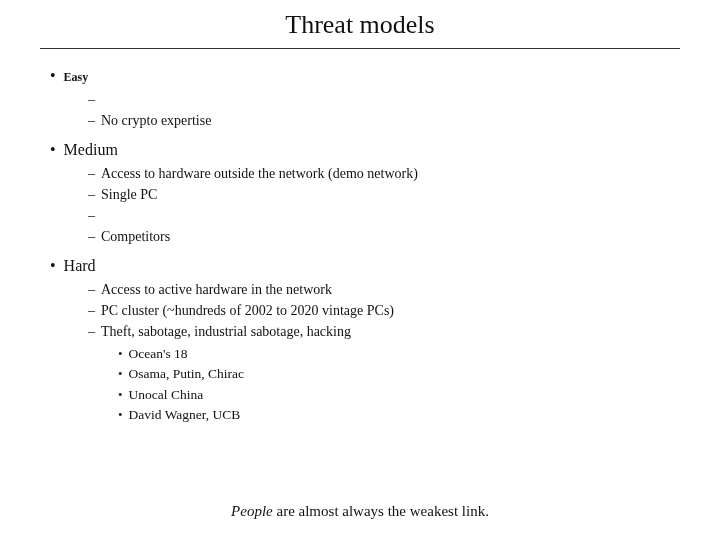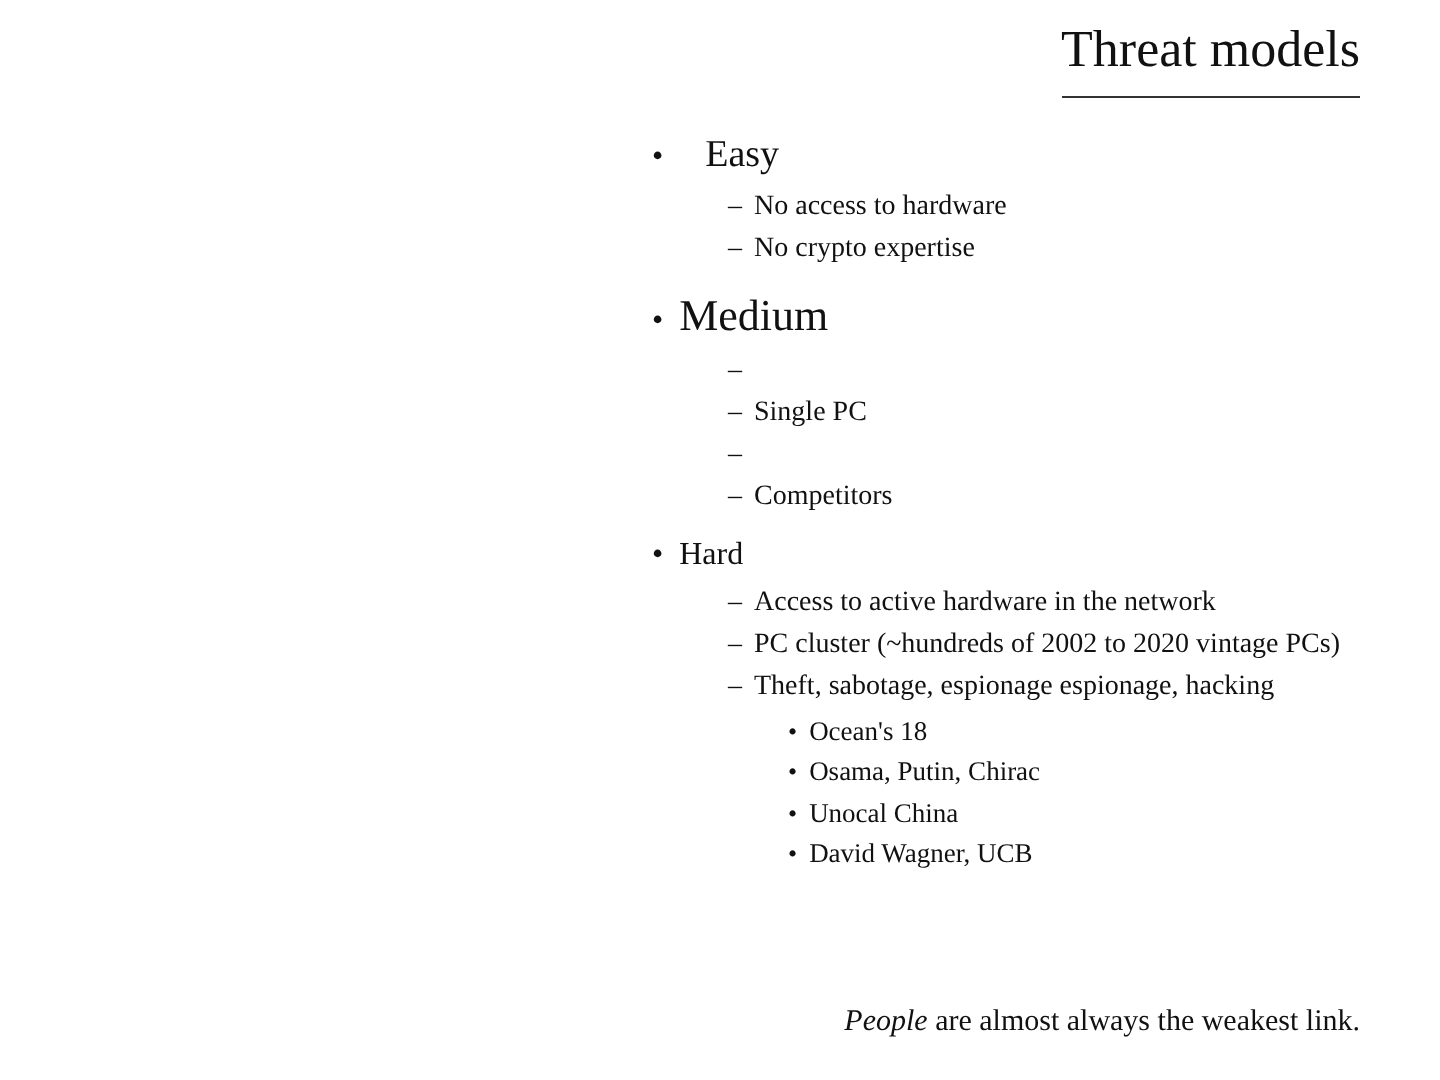--- a/index.html
+++ b/index.html
@@ -13,21 +13,20 @@
       color: #111;
       overflow: hidden;
     }
 
     .page {
       width: 720px;
       height: 540px;
       padding: 0 40px 20px 40px;
       display: flex;
       flex-direction: column;
-      align-items: flex-end;
     }
 
     .title-area {
       text-align: center;
       padding: 10px 0 8px 0;
       border-bottom: 1.5px solid #333;
       margin-bottom: 18px;
     }
 
     .title {
@@ -51,27 +50,26 @@
       gap: 8px;
       margin-bottom: 4px;
     }
 
     .bullet {
       font-size: 16px;
       flex-shrink: 0;
     }
 
     .section-title-easy {
-      font-size: 19px;
-      font-weight: normal;
-      margin-left: 13px;
+      font-size: 12px;
+      font-weight: bold;
     }
 
     .section-title-medium {
-      font-size: 22px;
+      font-size: 16px;
       font-weight: normal;
     }
 
     .section-title-hard {
       font-size: 16px;
       font-weight: normal;
     }
 
     .sub-items {
       margin-left: 38px;
@@ -130,37 +128,37 @@
   <div class="content">
 
     <div class="section">
       <div class="section-header">
         <span class="bullet">•</span>
         <span class="section-title-easy">Easy</span>
       </div>
       <div class="sub-items">
         <div class="sub-item">
           <span class="dash">–</span>
-          <span>No access to hardware</span>
         </div>
         <div class="sub-item">
           <span class="dash">–</span>
           <span>No crypto expertise</span>
         </div>
       </div>
     </div>
 
     <div class="section">
       <div class="section-header">
         <span class="bullet">•</span>
         <span class="section-title-medium">Medium</span>
       </div>
       <div class="sub-items">
         <div class="sub-item">
           <span class="dash">–</span>
+          <span>Access to hardware outside the network (demo network)</span>
         </div>
         <div class="sub-item">
           <span class="dash">–</span>
           <span>Single PC</span>
         </div>
         <div class="sub-item">
           <span class="dash">–</span>
         </div>
         <div class="sub-item">
           <span class="dash">–</span>
@@ -178,21 +176,21 @@
         <div class="sub-item">
           <span class="dash">–</span>
           <span>Access to active hardware in the network</span>
         </div>
         <div class="sub-item">
           <span class="dash">–</span>
           <span>PC cluster (~hundreds of 2002 to 2020 vintage PCs)</span>
         </div>
         <div class="sub-item">
           <span class="dash">–</span>
-          <span>Theft, sabotage, espionage espionage, hacking</span>
+          <span>Theft, sabotage, industrial sabotage, hacking</span>
         </div>
         <div class="sub-sub-items">
           <div class="sub-sub-item">
             <span class="small-bullet">•</span>
             <span>Ocean's 18</span>
           </div>
           <div class="sub-sub-item">
             <span class="small-bullet">•</span>
             <span>Osama, Putin, Chirac</span>
           </div>

